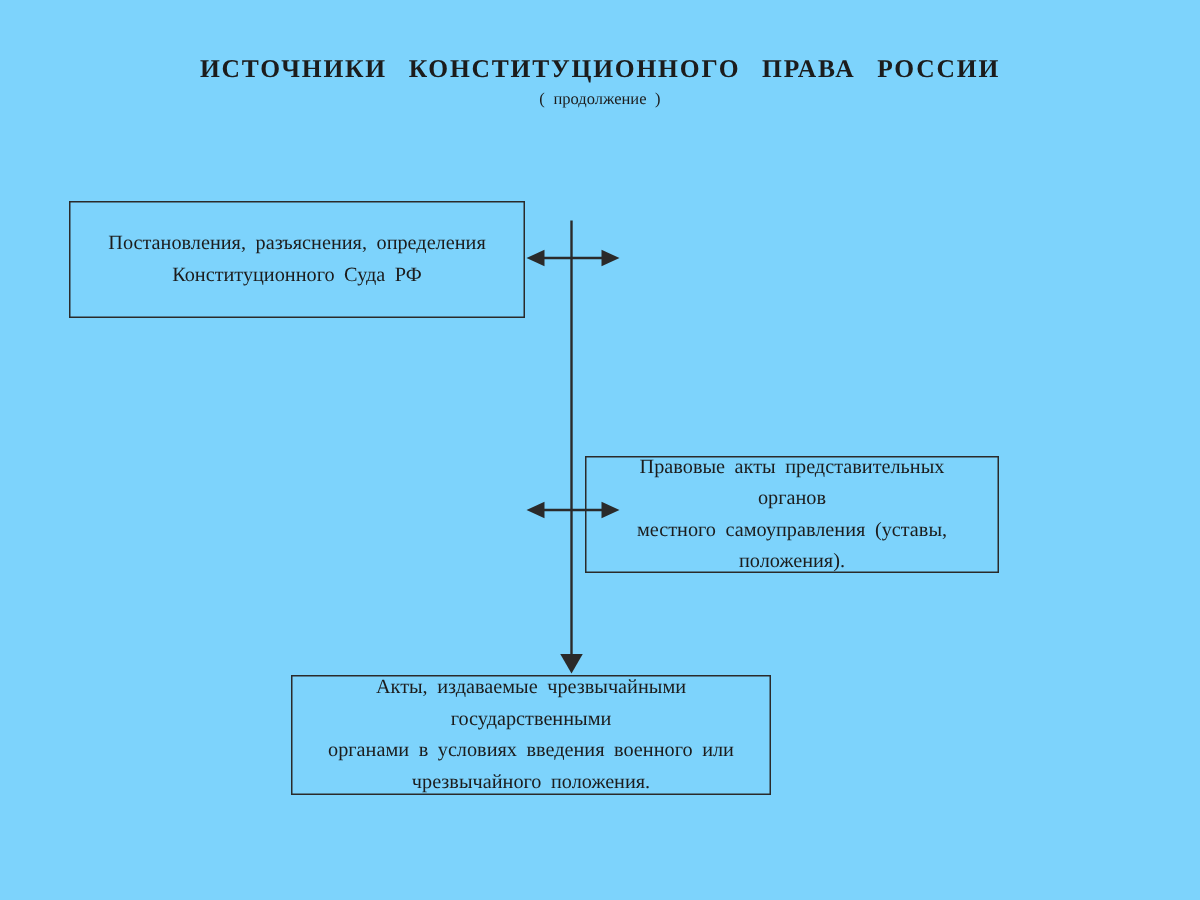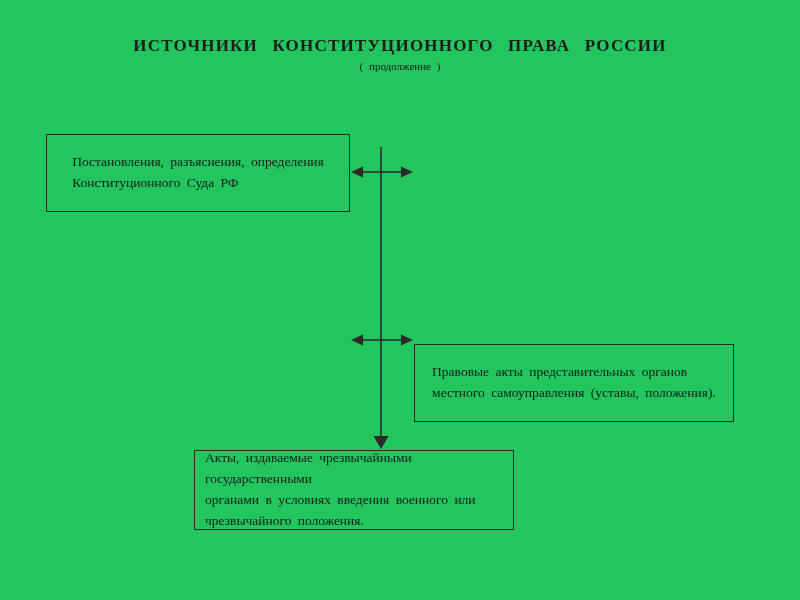--- a/index.html
+++ b/index.html
@@ -1,20 +1,20 @@
 <!DOCTYPE html>
 <html><head>
 <meta charset="utf-8">
 <style>
   html, body { margin: 0; padding: 0; background: #ffffff; }
   .page {
     position: relative;
     width: 800px;
     height: 600px;
-    background: #22c55e;
+    background: #7dd3fc;
     font-family: "Liberation Serif", "DejaVu Serif", serif;
     color: #1f1f1f;
     overflow: hidden;
   }
   .title-block {
     position: absolute;
     top: 36px;
     left: 0;
     width: 100%;
     text-align: center;
@@ -31,32 +31,33 @@
     font-size: 11px;
     word-spacing: 3px;
     color: #1c1c1c;
   }
   .box {
     position: absolute;
     border: 1.6px solid #2a2a2a;
     display: flex;
     align-items: center;
     justify-content: center;
+    text-align: center;
     font-size: 13.5px;
     line-height: 1.55;
     word-spacing: 3px;
     color: #1c1c1c;
     box-sizing: border-box;
     padding: 4px 10px;
   }
   .box span { white-space: pre-line; }
   .box-tl { left: 46px;  top: 134px; width: 304px; height: 78px; }
   .box-tr { left: 414px; top: 134px; width: 318px; height: 78px; }
   .box-ml { left: 46px;  top: 304px; width: 304px; height: 78px; }
-  .box-mr { left: 414px; top: 304px; width: 320px; height: 78px; margin-top: 40px; }
+  .box-mr { left: 390px; top: 304px; width: 276px; height: 78px; }
   .box-bc { left: 194px; top: 450px; width: 320px; height: 80px; }
   .connectors {
     position: absolute;
     left: 0; top: 0;
     width: 800px; height: 600px;
     pointer-events: none;
   }
 </style>
 </head>
 <body>

